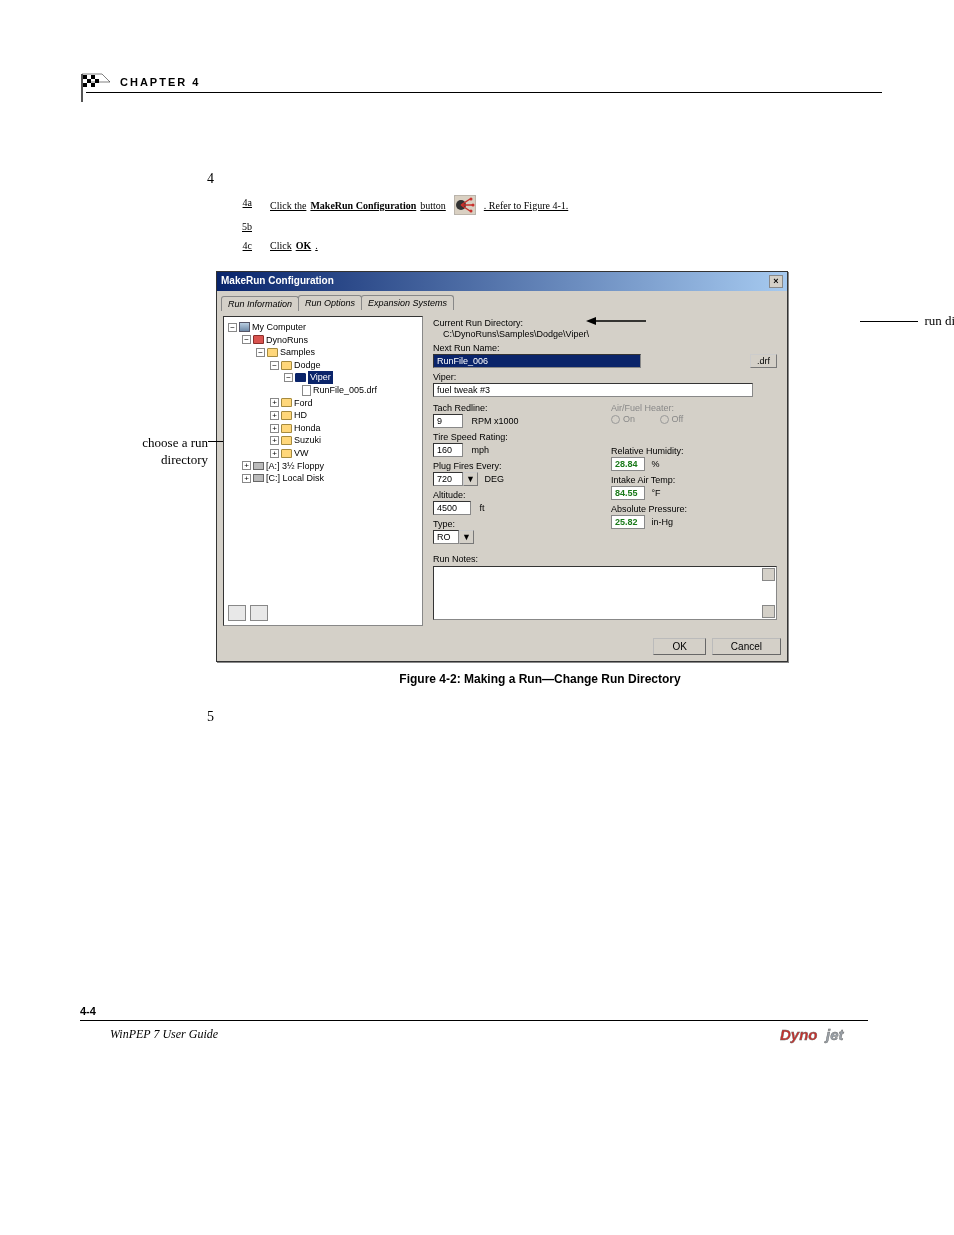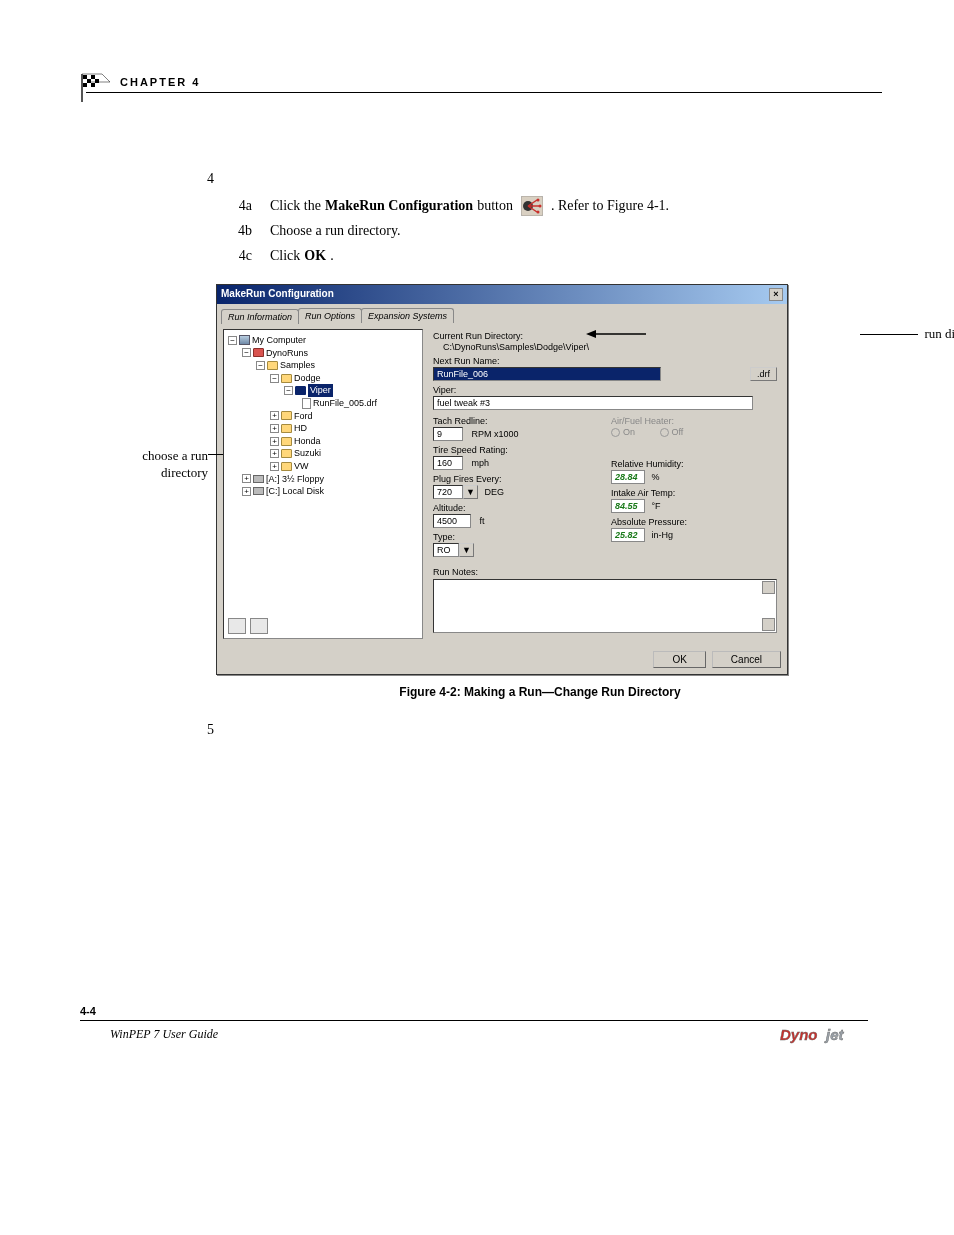--- a/index.html
+++ b/index.html
@@ -55,22 +55,23 @@
   .step-num {
     width: 146px;
     text-align: right;
     padding-right: 18px;
     flex-shrink: 0;
   }
   .step-text { flex: 1; }
   .substep {
     display: flex;
     margin-bottom: 4px;
-    font-size: 14px;
+    font-size: 10px;
     line-height: 1.5;
+    text-decoration: underline;
   }
   .substep-num {
     width: 184px;
     text-align: right;
     padding-right: 18px;
     flex-shrink: 0;
   }
   .substep-text { flex: 1; display: flex; align-items: center; flex-wrap: wrap; gap: 4px;}
   .bold { font-weight: bold; }
   .inline-icon {
@@ -240,21 +241,21 @@
   .form-row { margin-bottom: 4px; }
   .form-label { display: block; margin-bottom: 1px; }
   .txt {
     background: #fff;
     border: 1px inset #888;
     padding: 1px 3px;
     display: inline-block;
     min-height: 13px;
   }
   .txt.sel-field { background: #0a246a; color: #fff; }
-  .txt.green { color: #1a7a1a; font-weight: bold; border:1px solid #888;font-style:italic;}
+  .txt.green { color: #1a7a1a; font-weight: bold; border:1px solid #888;}
   .btn-small {
     border: 1px outset #ccc;
     background: #d4d0c8;
     padding: 1px 6px;
     font-size: 9px;
   }
   .two-col { display: flex; gap: 28px; }
   .radio-disabled { color: #888; }
   .radio-circle{display:inline-block;width:9px;height:9px;border:1px solid #999;border-radius:50%;margin-right:3px;vertical-align:middle;}
 
@@ -346,22 +347,21 @@
         <path d="M7 10 L16 4 M7 10 L18 10 M7 10 L16 16" stroke="#c9302c" stroke-width="1.5"></path>
         <circle cx="17" cy="4" r="1.5" fill="#c9302c"></circle>
           <circle cx="19" cy="10" r="1.5" fill="#c9302c"></circle>
           <circle cx="17" cy="16" r="1.5" fill="#c9302c"></circle>
       </svg>
       <span>. Refer to Figure 4-1.</span>
     </div>
   </div>
 
   <div class="substep">
-    <div class="substep-num">4b</div>
-    <div class="substep-text">Choose a run directory.</div>
+    <div class="substep-num">5b</div>
   </div>
 
   <div class="substep">
     <div class="substep-num">4c</div>
     <div class="substep-text">
       <span>Click </span>
       <span class="bold">OK</span>
       <span>.</span>
     </div>
   </div>
@@ -460,21 +460,21 @@
         </div>
 
         <div class="form-pane">
           <div class="form-row">
             <span class="form-label">Current Run Directory:</span>
             <span style="padding-left:10px">C:\DynoRuns\Samples\Dodge\Viper\</span>
           </div>
           <div class="form-row">
             <span class="form-label">Next Run Name:</span>
             <div style="display:flex;gap:6px;align-items:center">
-              <span class="txt sel-field" style="width:228px">RunFile_006</span>
+              <span class="txt sel-field" style="width:208px">RunFile_006</span>
               <span style="flex:1"></span>
               <span class="btn-small">.drf</span>
             </div>
           </div>
           <div class="form-row">
             <span class="form-label">Viper:</span>
             <span class="txt" style="width:320px;display:block">fuel tweak #3</span>
           </div>
 
           <div class="two-col" style="margin-top:6px">

